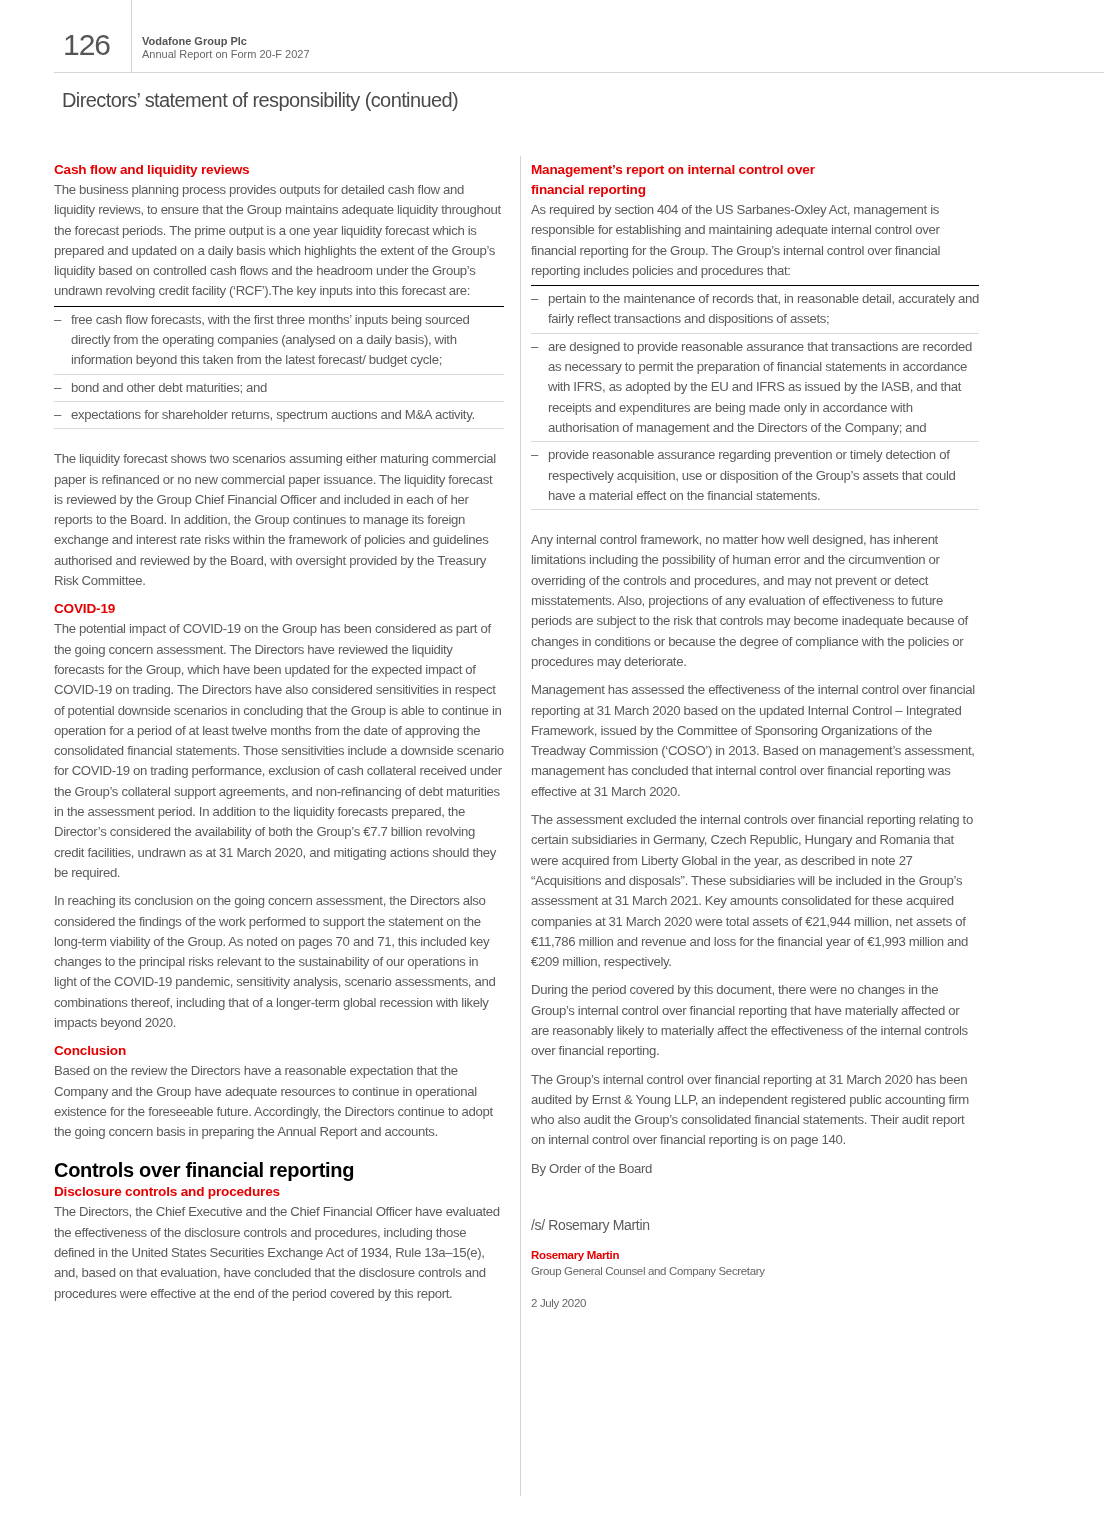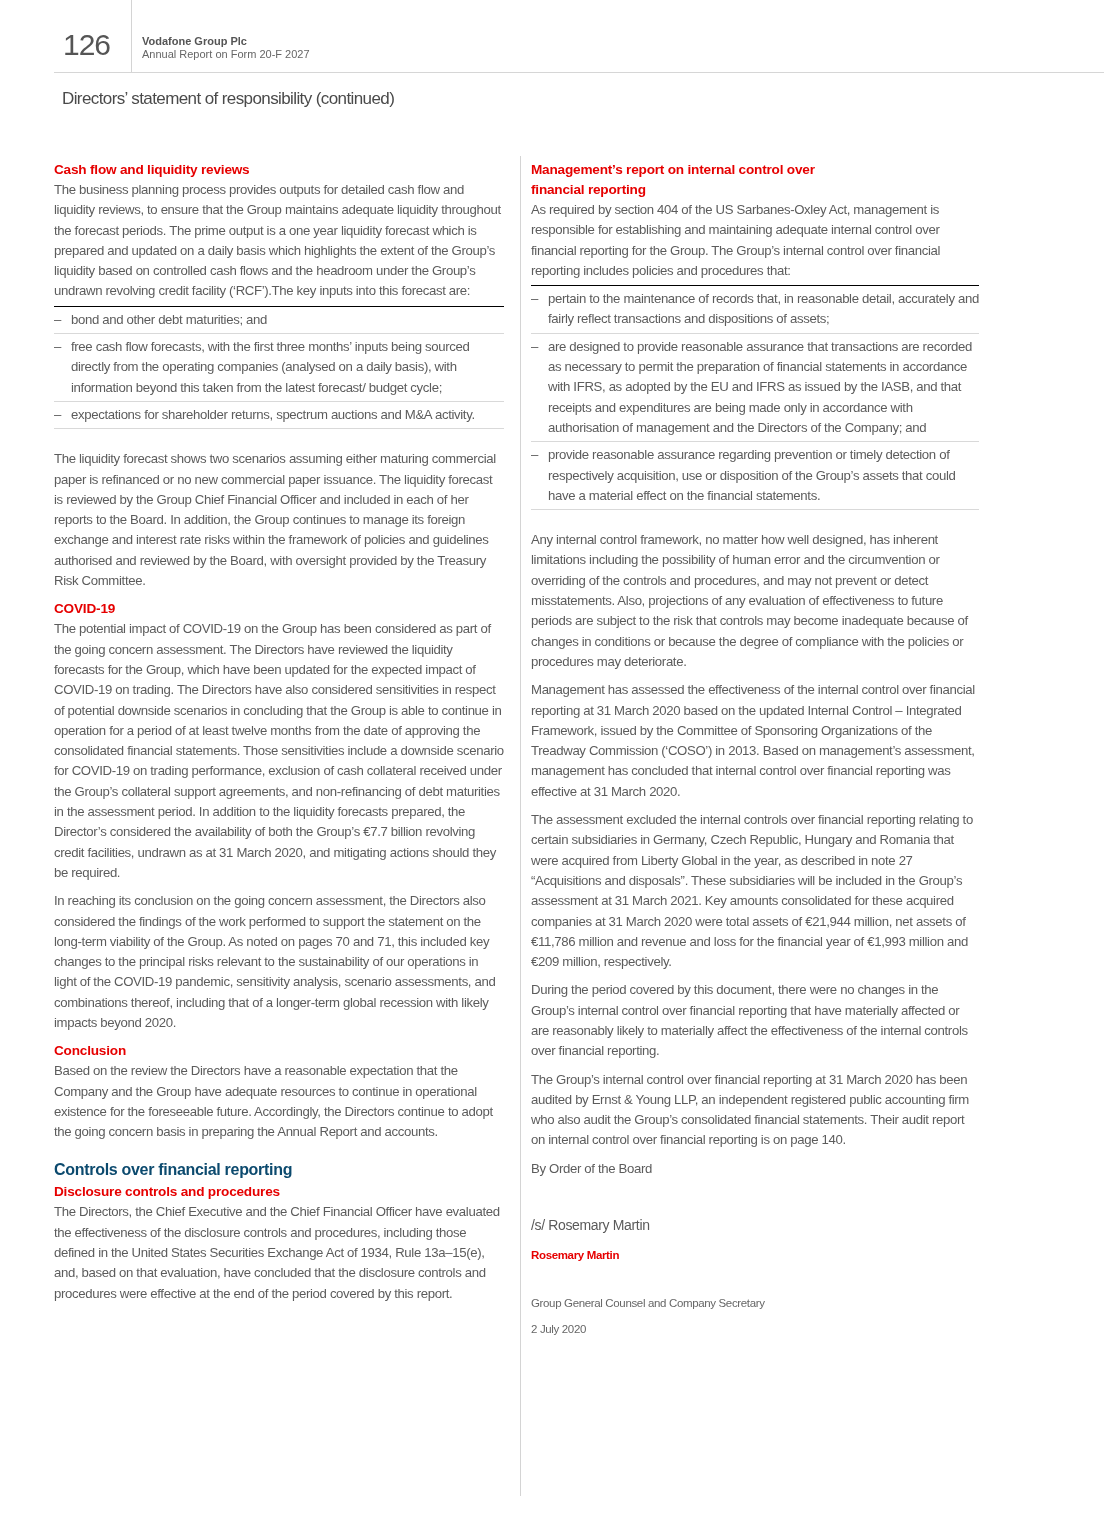--- a/index.html
+++ b/index.html
@@ -17,71 +17,71 @@
   .brand {
     position: absolute; left: 142px; top: 35px; font-size: 11px; line-height: 13px;
   }
   .brand .company { font-weight: bold; color: #555; }
   .brand .report { color: #666; }
   .header-hline {
     position: absolute; left: 54px; right: 0; top: 72px; height: 1px; background: #d6d6d6;
   }
   .page-title {
     position: absolute; left: 62px; top: 89px; margin: 0;
-    font-size: 17px; font-weight: normal; color: #4a4a4a; letter-spacing: -0.6px;
+    font-size: 20px; font-weight: normal; color: #4a4a4a; letter-spacing: -0.6px;
   }
   .col {
     position: absolute; top: 160px; font-size: 13.2px; line-height: 20.3px;
     letter-spacing: -0.35px;
   }
   .col-left { left: 54px; width: 450px; }
   .col-right { left: 531px; width: 448px; }
   .col-divider {
     position: absolute; left: 520px; top: 156px; width: 1px; height: 1340px; background: #d4d4d4;
   }
   h3.red {
     color: #e60000; font-size: 13.6px; font-weight: bold; margin: 0; line-height: 20px; letter-spacing: -0.2px;
   }
   h2.red {
-    color: #0c4a6e; font-size: 16px; font-weight: bold; margin: 0; line-height: 24px; letter-spacing: -0.3px;
+    color: #000000; font-size: 20px; font-weight: bold; margin: 0; line-height: 24px; letter-spacing: -0.3px;
   }
   p { margin: 0 0 8px 0; }
   ul.dash {
     list-style: none; margin: 0 0 14px 0; padding: 0; border-top: 1px solid #000000;
   }
   ul.dash li {
     position: relative; padding: 3px 0 3px 17px; border-bottom: 1px solid #d9d9d9;
   }
   ul.dash li::before {
     content: "\2013"; position: absolute; left: 0; top: 3px;
   }
   .sig-line { margin-top: 36px; font-size: 14px; color: #5a5a5a; }
   .sig-name { color: #e60000; font-weight: bold; font-size: 11.5px; line-height: 16px; margin-top: 12px; }
-  .sig-role { font-size: 11.5px; line-height: 16px; color: #666; margin-top: 32px; }
-  .sig-date { font-size: 11.5px; line-height: 16px; margin-top: 10px; color: #666; }
+  .sig-role { font-size: 11.5px; line-height: 16px; color: #666; }
+  .sig-date { font-size: 11.5px; line-height: 16px; margin-top: 16px; color: #666; }
 </style>
 </head>
 <body>
 
 <div class="page-number">126</div>
 <div class="header-vline"></div>
 <div class="brand">
   <div class="company">Vodafone Group Plc</div>
   <div class="report">Annual Report on Form 20-F 2027</div>
 </div>
 <div class="header-hline"></div>
 <h1 class="page-title">Directors’ statement of responsibility (continued)</h1>
 
 <div class="col col-left">
   <section>
     <h3 class="red">Cash flow and liquidity reviews</h3>
     <p style="margin-bottom:4px">The business planning process provides outputs for detailed cash flow and liquidity reviews, to ensure that the Group maintains adequate liquidity throughout the forecast periods. The prime output is a one year liquidity forecast which is prepared and updated on a daily basis which highlights the extent of the Group’s liquidity based on controlled cash flows and the headroom under the Group’s undrawn revolving credit facility (‘RCF’).The key inputs into this forecast are:</p>
     <ul class="dash">
+      <li>free cash flow forecasts, with the first three months’ inputs being sourced directly from the operating companies (analysed on a daily basis), with information beyond this taken from the latest forecast/ budget cycle;</li>
       <li>bond and other debt maturities; and</li>
-      <li>free cash flow forecasts, with the first three months’ inputs being sourced directly from the operating companies (analysed on a daily basis), with information beyond this taken from the latest forecast/ budget cycle;</li>
       <li>expectations for shareholder returns, spectrum auctions and M&amp;A activity.</li>
     </ul>
     <p style="margin-top:20px">The liquidity forecast shows two scenarios assuming either maturing commercial paper is refinanced or no new commercial paper issuance. The liquidity forecast is reviewed by the Group Chief Financial Officer and included in each of her reports to the Board. In addition, the Group continues to manage its foreign exchange and interest rate risks within the framework of policies and guidelines authorised and reviewed by the Board, with oversight provided by the Treasury Risk Committee.</p>
   </section>
   <section>
     <h3 class="red">COVID-19</h3>
     <p>The potential impact of COVID-19 on the Group has been considered as part of the going concern assessment. The Directors have reviewed the liquidity forecasts for the Group, which have been updated for the expected impact of COVID-19 on trading. The Directors have also considered sensitivities in respect of potential downside scenarios in concluding that the Group is able to continue in operation for a period of at least twelve months from the date of approving the consolidated financial statements. Those sensitivities include a downside scenario for COVID-19 on trading performance, exclusion of cash collateral received under the Group’s collateral support agreements, and non-refinancing of debt maturities in the assessment period. In addition to the liquidity forecasts prepared, the Director’s considered the availability of both the Group’s €7.7 billion revolving credit facilities, undrawn as at 31 March 2020, and mitigating actions should they be required.</p>
     <p>In reaching its conclusion on the going concern assessment, the Directors also considered the findings of the work performed to support the statement on the long-term viability of the Group. As noted on pages 70 and 71, this included key changes to the principal risks relevant to the sustainability of our operations in light of the COVID-19 pandemic, sensitivity analysis, scenario assessments, and combinations thereof, including that of a longer-term global recession with likely impacts beyond 2020.</p>
   </section>
   <section>

